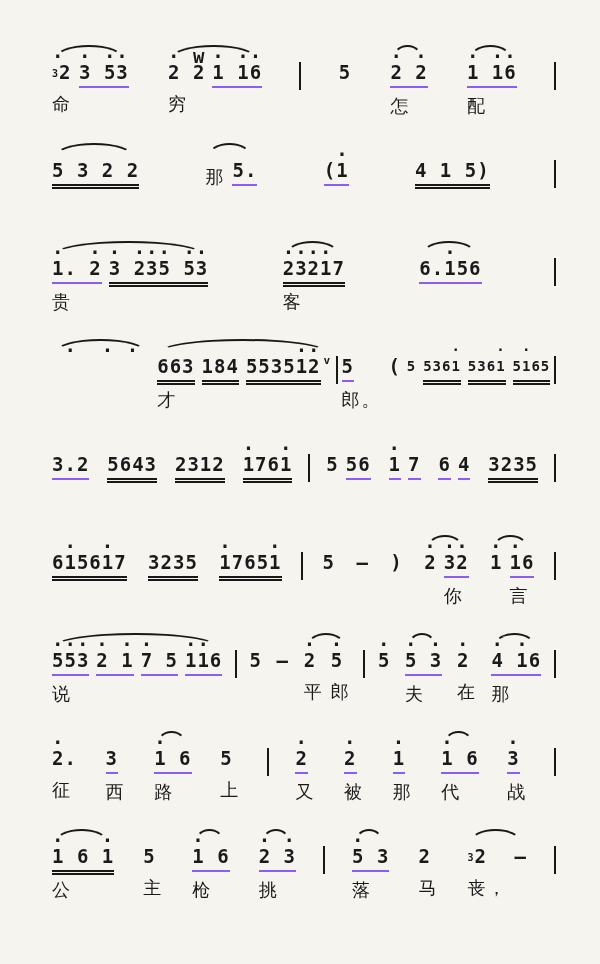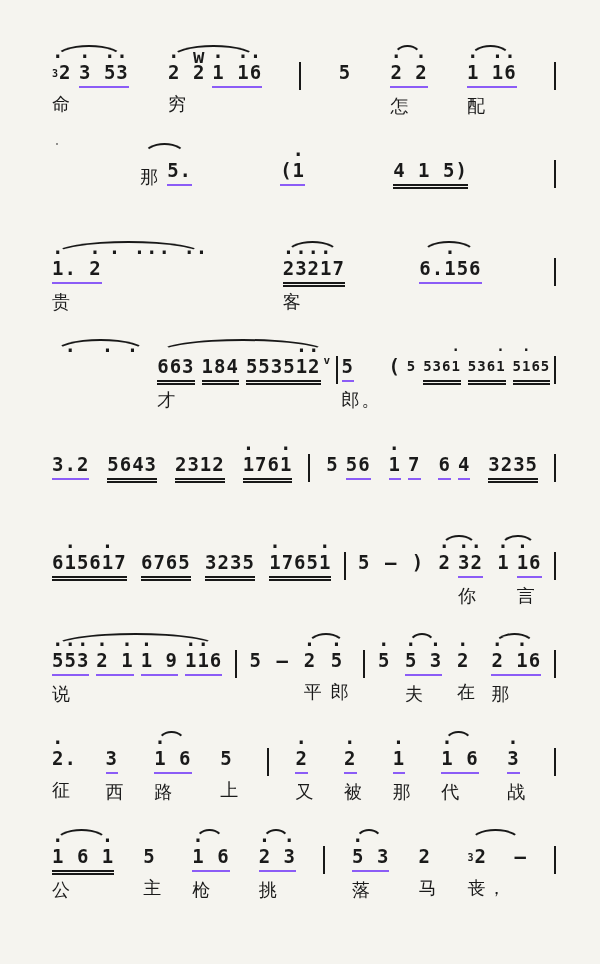--- a/index.html
+++ b/index.html
@@ -121,20 +121,23 @@
           </span>
           <span class="ly">配</span>
         </span>
       </div>
       <span class="bar"></span>
     </div>
     <div class="system">
       <div class="grp arc">
         <span class="tok">
           <span class="ab"></span>
+          <span class="tr">
+            <span class="tx u2">5 3 2 2</span>
+          </span>
           <span class="ly"></span>
         </span>
       </div>
       <div class="grp arc">
         <span class="tok">
           <span class="ab"></span>
           <span class="ly">那</span>
         </span>
         <span class="tok">
           <span class="ab"></span>
@@ -168,20 +171,23 @@
       <div class="grp arc">
         <span class="tok">
           <span class="ab">·  ·</span>
           <span class="tr">
             <span class="tx u1">1. 2</span>
           </span>
           <span class="ly">贵</span>
         </span>
         <span class="tok">
           <span class="ab">· ··· ··</span>
+          <span class="tr">
+            <span class="tx u2">3 235 53</span>
+          </span>
           <span class="ly"></span>
         </span>
       </div>
       <div class="grp arc">
         <span class="tok">
           <span class="ab">···· </span>
           <span class="tr">
             <span class="tx u2">23217</span>
           </span>
           <span class="ly">客</span>
@@ -388,29 +394,20 @@
           <span class="tr">
             <span class="tx u2">615617</span>
           </span>
           <span class="ly"></span>
         </span>
       </div>
       <div class="grp">
         <span class="tok">
           <span class="ab"></span>
           <span class="tr">
-            <span class="tx u2">6765</span>
-          </span>
-          <span class="ly"></span>
-        </span>
-      </div>
-      <div class="grp">
-        <span class="tok">
-          <span class="ab"></span>
-          <span class="tr">
             <span class="tx u2">3235</span>
           </span>
           <span class="ly"></span>
         </span>
       </div>
       <div class="grp">
         <span class="tok">
           <span class="ab">·   ·</span>
           <span class="tr">
             <span class="tx u2">17651</span>
@@ -492,21 +489,21 @@
         <span class="tok">
           <span class="ab">· ·</span>
           <span class="tr">
             <span class="tx u1">2 1</span>
           </span>
           <span class="ly"></span>
         </span>
         <span class="tok">
           <span class="ab">·  </span>
           <span class="tr">
-            <span class="tx u1">1 9</span>
+            <span class="tx u1">7 5</span>
           </span>
           <span class="ly"></span>
         </span>
         <span class="tok">
           <span class="ab">·· </span>
           <span class="tr">
             <span class="tx u1">116</span>
           </span>
           <span class="ly"></span>
         </span>
@@ -571,21 +568,21 @@
           <span class="tr">
             <span class="tx">2</span>
           </span>
           <span class="ly">在</span>
         </span>
       </div>
       <div class="grp arc">
         <span class="tok">
           <span class="ab">· · </span>
           <span class="tr">
-            <span class="tx u1">2 16</span>
+            <span class="tx u1">4 16</span>
           </span>
           <span class="ly">那</span>
         </span>
       </div>
       <span class="bar"></span>
     </div>
     <div class="system">
       <div class="grp">
         <span class="tok">
           <span class="ab">· </span>

